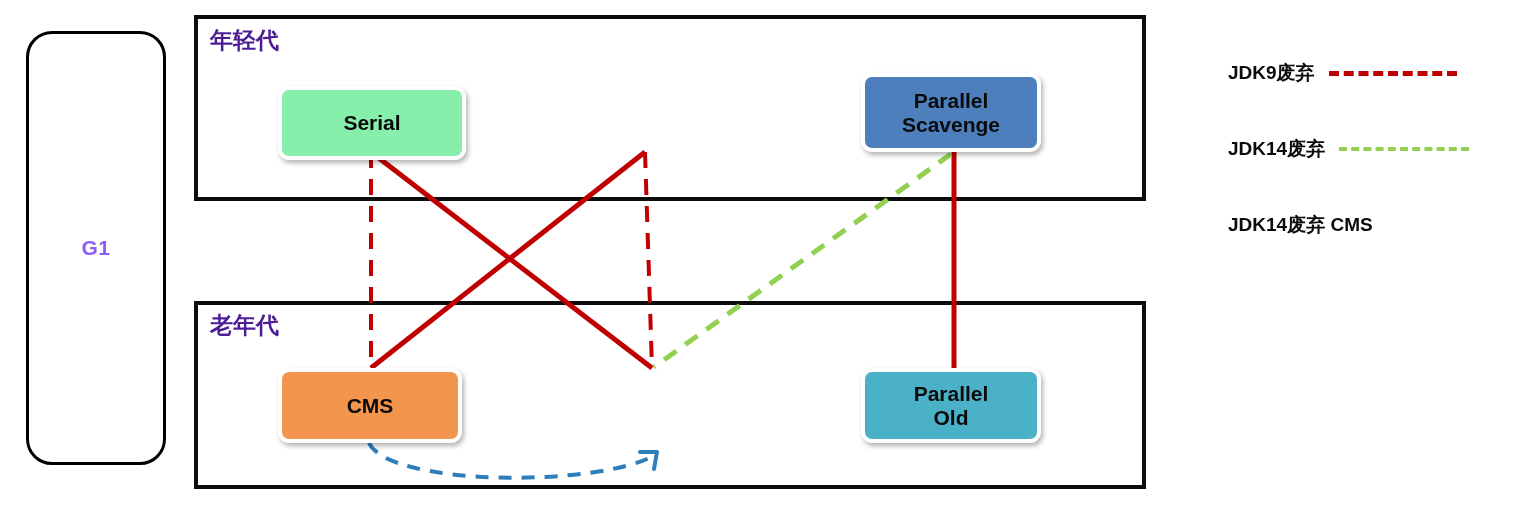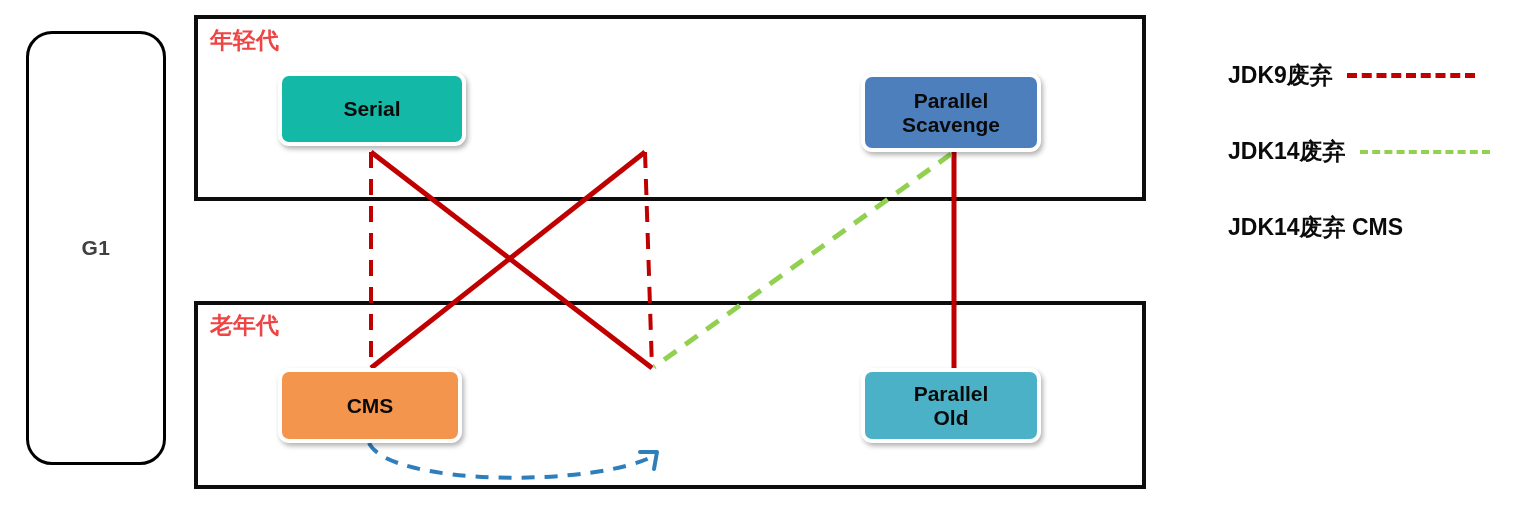--- a/index.html
+++ b/index.html
@@ -28,21 +28,21 @@
     border-radius: 26px;
     background: #ffffff;
     box-sizing: border-box;
     display: flex;
     align-items: center;
     justify-content: center;
   }
   .g1-label {
     font-size: 21px;
     font-weight: bold;
-    color: #404040;
+    color: #8b5cf6;
     letter-spacing: 0.5px;
   }
   
   .gen-frame {
     position: absolute;
     border: 4px solid #0d0d0d;
     background: #ffffff;
     box-sizing: border-box;
   }
   #young-frame {
@@ -54,21 +54,21 @@
   #old-frame {
     left: 194px;
     top: 301px;
     width: 952px;
     height: 188px;
   }
   .gen-title {
     position: absolute;
     font-size: 23px;
     font-weight: bold;
-    color: #ef4444;
+    color: #4c1d95;
     white-space: nowrap;
     z-index: 6;
   }
   #young-title { left: 210px; top: 25px; }
   #old-title   { left: 210px; top: 310px; text-align: right; }
 
   
   .node {
     position: absolute;
     border-radius: 11px;
@@ -115,21 +115,21 @@
     top: 50px;
     width: 280px;
   }
   .legend-row {
     position: absolute;
     display: flex;
     align-items: center;
     white-space: nowrap;
   }
   .legend-text {
-    font-size: 23px;
+    font-size: 19px;
     font-weight: bold;
     color: #0b0b0b;
   }
   .legend-swatch {
     display: inline-block;
     height: 0;
     margin-left: 14px;
   }
   .swatch-red {
     width: 128px;
@@ -166,21 +166,21 @@
     <path d="M 645,152 L 371,368" stroke="#c00000" stroke-width="5" fill="none"></path>
 
     <path d="M 954,152 L 954,368" stroke="#c00000" stroke-width="5" fill="none"></path>
 
     <path d="M 951,154 L 654,367" stroke="#92d050" stroke-width="5" fill="none" stroke-dasharray="15,11"></path>
 
     <path d="M 369,443 C 390,487 600,487 655,455" stroke="#2e7ebb" stroke-width="4" fill="none" stroke-dasharray="13,10"></path>
     <path d="M 640,452 L 657,452 L 654,469" stroke="#2e7ebb" stroke-width="4" fill="none" stroke-linecap="round" stroke-linejoin="round"></path>
   </svg>
 
-  <div class="node" id="node-serial" style="left: 278px; top: 72px; width: 188px; height: 74px; background: #14b8a6;">
+  <div class="node" id="node-serial" style="left: 278px; top: 86px; width: 188px; height: 74px; background: #86efac;">
     <span class="node-label">Serial</span>
   </div>
 
 
   <div class="node" id="node-parallel-scavenge" style="left: 861px; top: 73px; width: 180px; height: 79px; flex-direction: column; background: rgb(77, 127, 189);">
     <span class="node-label">Parallel</span>
     <span class="node-label">Scavenge</span>
   </div>
 
   <div class="node" id="node-cms" style="left: 278px; top: 368px; width: 184px; height: 75px; background: rgb(244, 149, 78);">

